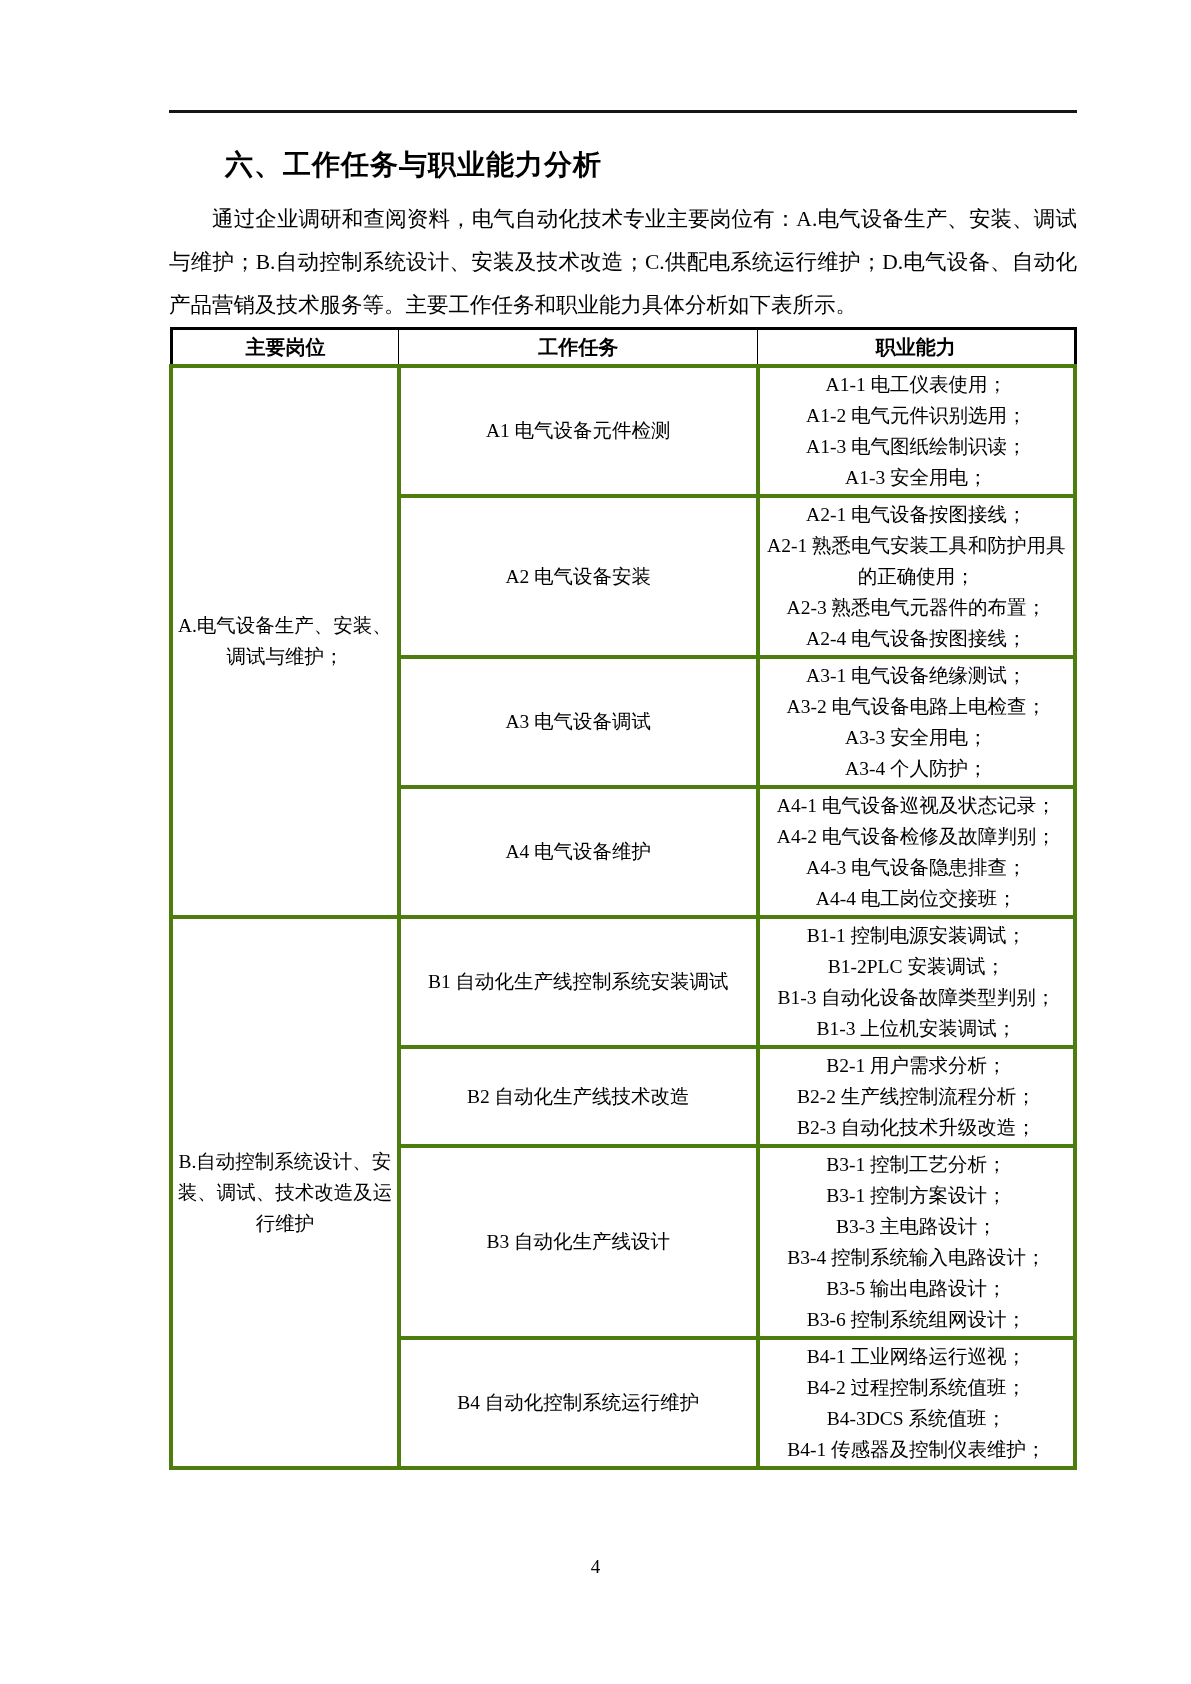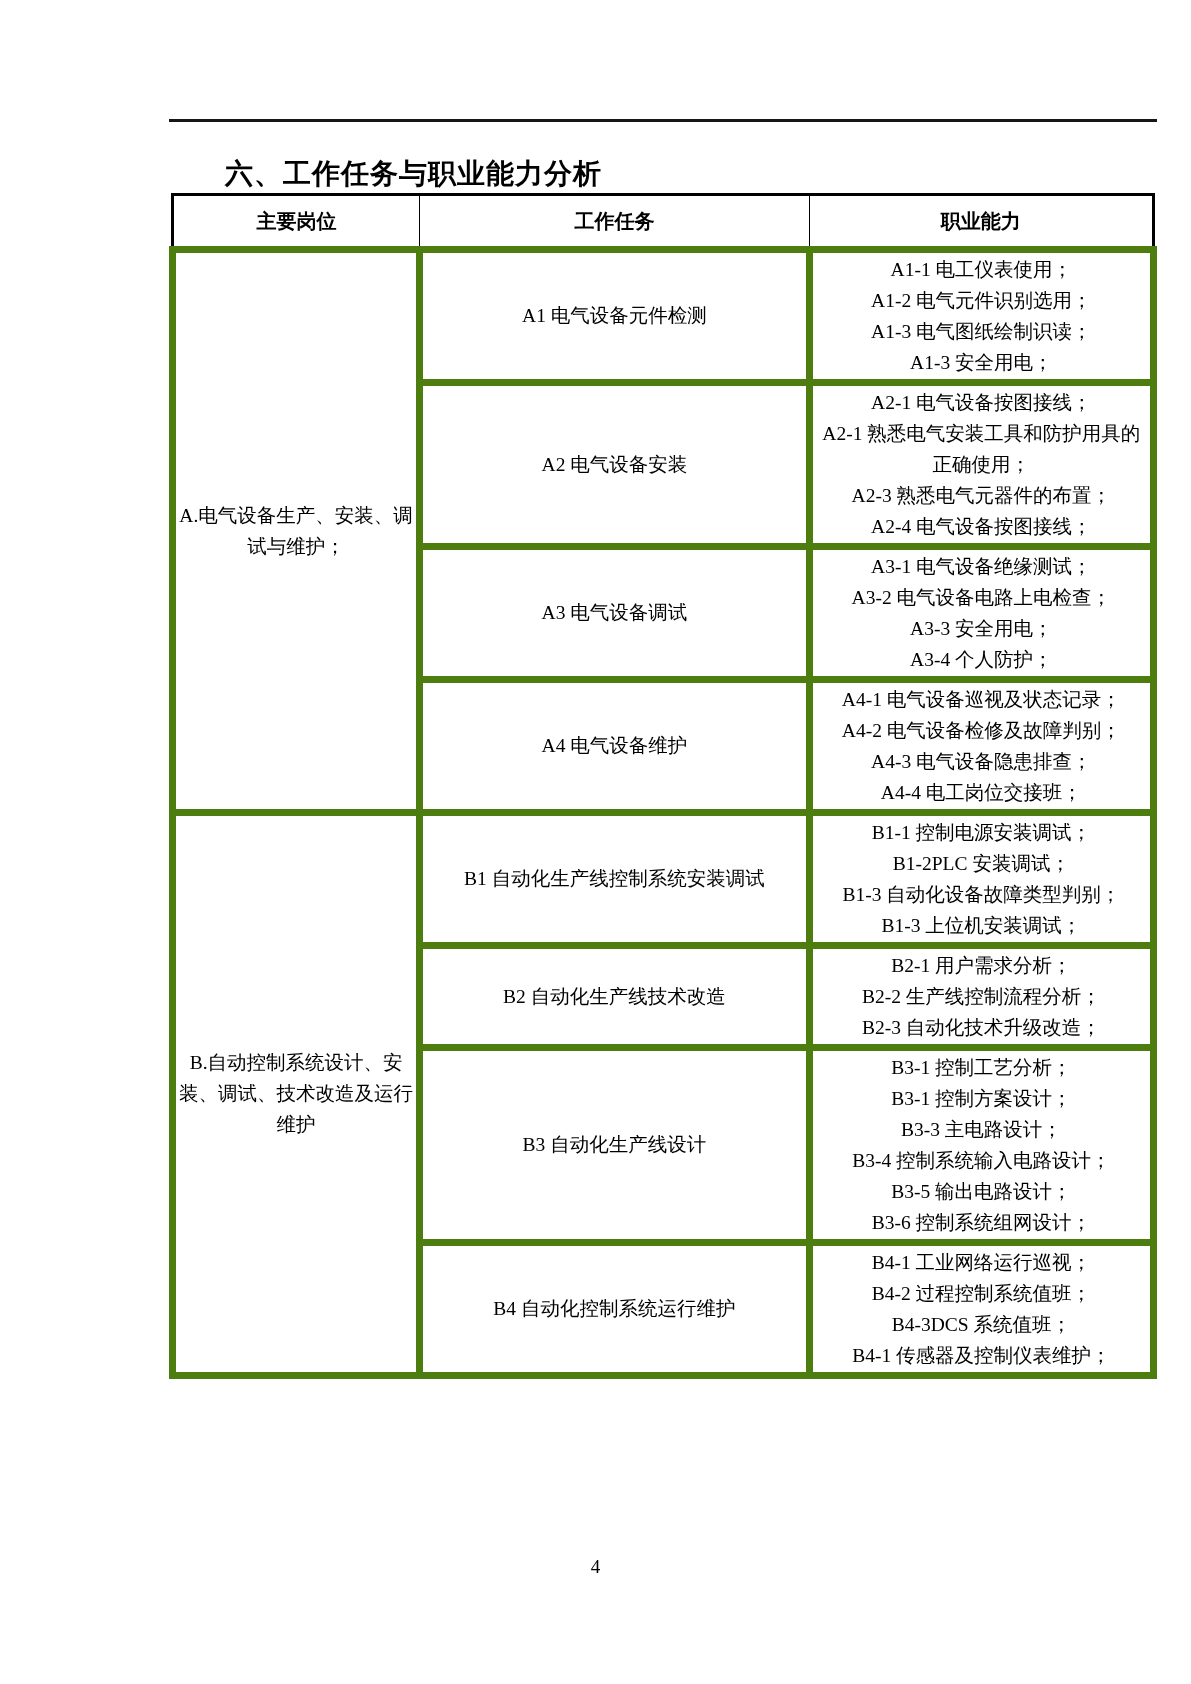--- a/index.html
+++ b/index.html
@@ -2,21 +2,21 @@
 <html><head>
 <meta charset="utf-8">
 <style>
   html, body { margin:0; padding:0; background:#ffffff; }
   .page {
     position:relative; width:1191px; height:1684px;
     background:#ffffff; color:#000;
     font-family:"Liberation Serif","DejaVu Serif",serif;
     overflow:hidden;
   }
-  .content { position:absolute; left:169px; top:16px; width:988px; }
+  .content { position:absolute; left:169px; top:7px; width:908px; }
   .top-rule { margin-top:103px; height:3px; background:#161616; }
   .heading {
     margin:33px 0 0 56px;
     font-family:"Liberation Sans","DejaVu Sans",sans-serif;
     font-weight:bold; font-size:28px; line-height:1.35; letter-spacing:1px;
   }
   .intro {
     margin:14px 0 0 0;
     font-size:21.5px; line-height:43px;
     text-align:justify; text-justify:inter-ideograph;
@@ -29,42 +29,43 @@
     font-weight:bold; font-size:22px; line-height:30px;
   }
   table.main {
     width:100%; border-collapse:collapse; table-layout:fixed;
     border:3px solid #000;
   }
   table.main th {
     border:1px solid #000; border-bottom-width:2px;
     font-family:"Liberation Sans","DejaVu Sans",sans-serif;
     font-weight:bold; font-size:20px; height:34px; line-height:34px;
-    padding:8px 2px;
+    padding:0 2px;
   }
   table.main td {
-    border:7px solid #4d7c0f;
+    border:4px solid #4d7c0f;
     text-align:center; vertical-align:middle;
     font-size:19.5px; line-height:31px;
     padding:1px 3px;
   }
   td.position-cell { padding:1px 9px; }
   .ability-line { display:block; }
   .page-number {
     position:absolute; top:1556px; left:0; width:100%;
     text-align:center; font-size:19px;
   }
 </style>
 </head>
 <body>
 
 <div class="page">
   <div class="content">
     <div class="top-rule"></div>
     <h1 class="heading">六、工作任务与职业能力分析</h1>
+    <p class="intro">通过企业调研和查阅资料，电气自动化技术专业主要岗位有：A.电气设备生产、安装、调试与维护；B.自动控制系统设计、安装及技术改造；C.供配电系统运行维护；D.电气设备、自动化产品营销及技术服务等。主要工作任务和职业能力具体分析如下表所示。</p>
     <table class="main">
       <colgroup>
         <col style="width:25.2%">
         <col style="width:39.7%">
         <col style="width:35.1%">
       </colgroup>
       <thead>
         <tr>
           <th>主要岗位</th>
           <th>工作任务</th>

